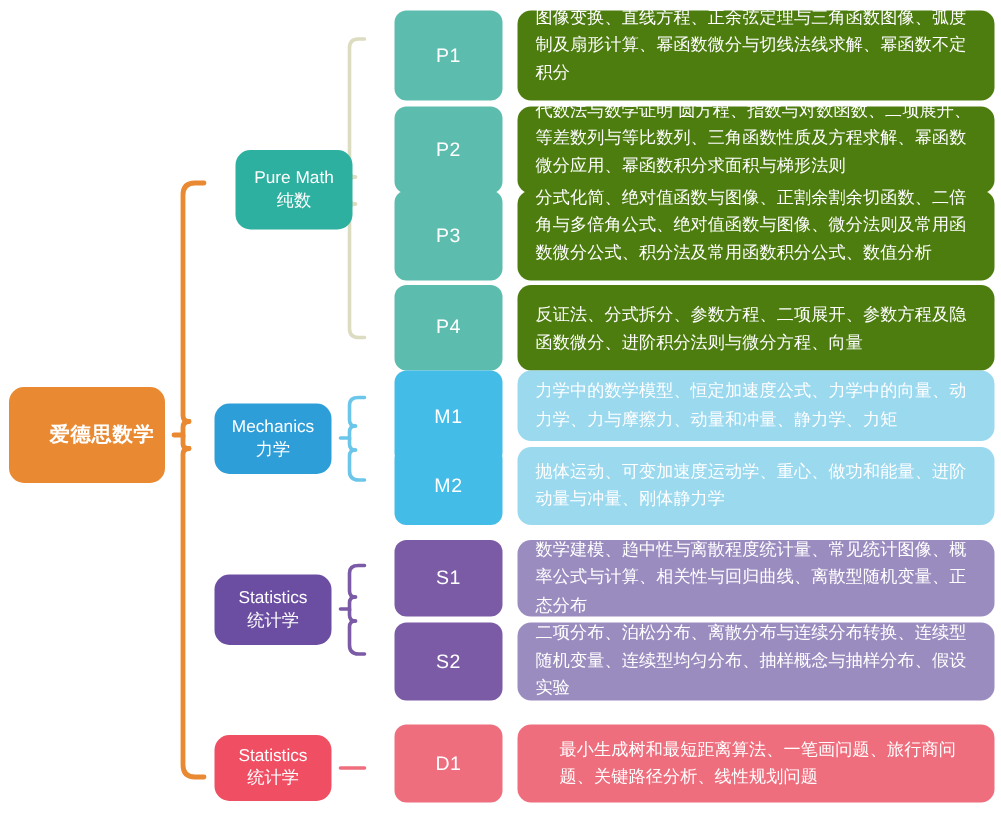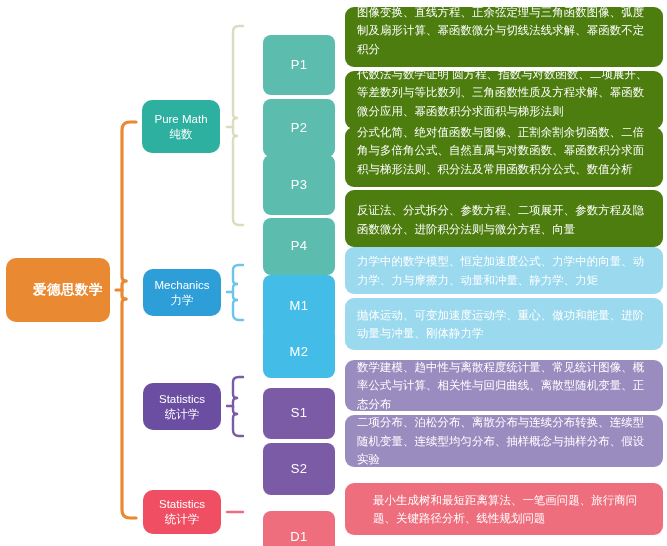--- a/index.html
+++ b/index.html
@@ -47,33 +47,32 @@
   .branch-node {
     width: 78px;
     border-radius: 10px;
     font-size: 11.5px;
     flex-direction: column;
     line-height: 1.3;
   }
   .branch-node .cn {
     font-size: 11.5px;
   }
-  #branch-pure      { left: 142px; top: 100px; height: 53px; background: #2db0a0; }
+  #branch-pure      { left: 157px; top: 100px; height: 53px; background: #2db0a0; }
   #branch-mech      { left: 143px; top: 269px; height: 47px; background: #2e9ed8; }
   #branch-stat      { left: 143px; top: 383px; height: 47px; background: #6b4ea1; }
   #branch-dec       { left: 143px; top: 490px; height: 44px; background: #ef4e63; }
 
   
   .code-node {
     left: 263px;
     width: 72px;
     font-size: 13px;
     border-radius: 8px;
     letter-spacing: 0.4px;
-    margin-top: 28px;
   }
   
   .content-panel {
     position: absolute;
     left: 345px;
     width: 318px;
     border-radius: 9px;
     color: #ffffff;
     box-sizing: border-box;
     padding: 9px 11px 9px 12px;
@@ -162,21 +161,21 @@
     <span>指数运算与根式化简、二次函数、联立方程式与不等式、图像变换、直线方程、正余弦定理与三角函数图像、弧度制及扇形计算、幂函数微分与切线法线求解、幂函数不定积分</span>
   </div>
 
   <div class="node code-node fam-pure-code" style="top:71px;height:58px;">P2</div>
   <div class="content-panel fam-pure-panel" style="top:71px;height:58px;">
     <span>代数法与数学证明 圆方程、指数与对数函数、二项展开、等差数列与等比数列、三角函数性质及方程求解、幂函数微分应用、幂函数积分求面积与梯形法则</span>
   </div>
 
   <div class="node code-node fam-pure-code" style="top:127px;height:60px;">P3</div>
   <div class="content-panel fam-pure-panel" style="top:127px;height:60px;">
-    <span>分式化简、绝对值函数与图像、正割余割余切函数、二倍角与多倍角公式、自然直属与对数函数、幂函数积分求面积与梯形法则、积分法及常用函数积分公式、数值分析</span>
+    <span>分式化简、绝对值函数与图像、正割余割余切函数、二倍角与多倍角公式、绝对值函数与图像、微分法则及常用函数微分公式、积分法及常用函数积分公式、数值分析</span>
   </div>
 
   <div class="node code-node fam-pure-code" style="top:190px;height:57px;">P4</div>
   <div class="content-panel fam-pure-panel" style="top:190px;height:57px;">
     <span>反证法、分式拆分、参数方程、二项展开、参数方程及隐函数微分、进阶积分法则与微分方程、向量</span>
   </div>
 
   <div class="node code-node fam-mech-code" style="top:247px;height:63px;">M1</div>
   <div class="content-panel fam-mech-panel" style="top:247px;height:47px;">
     <span>力学中的数学模型、恒定加速度公式、力学中的向量、动力学、力与摩擦力、动量和冲量、静力学、力矩</span>

